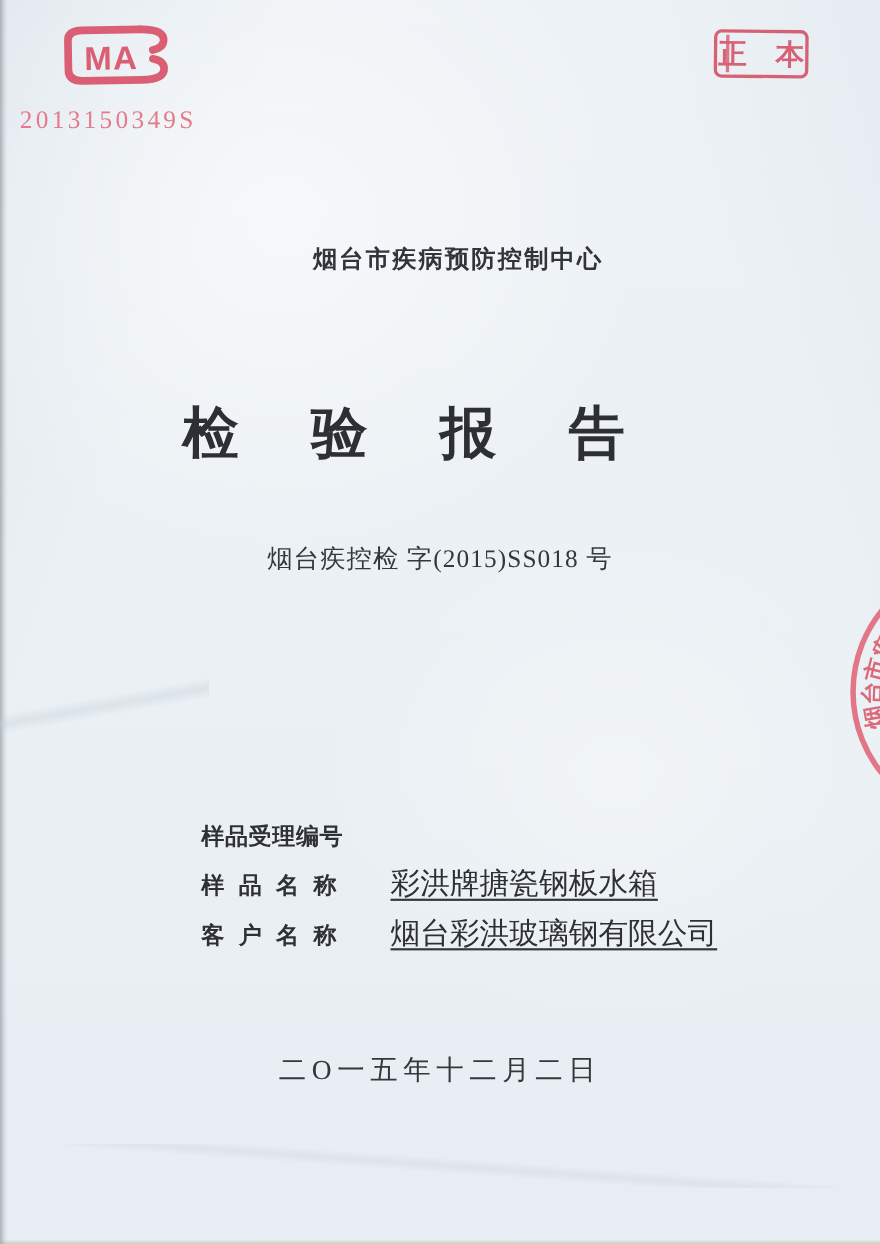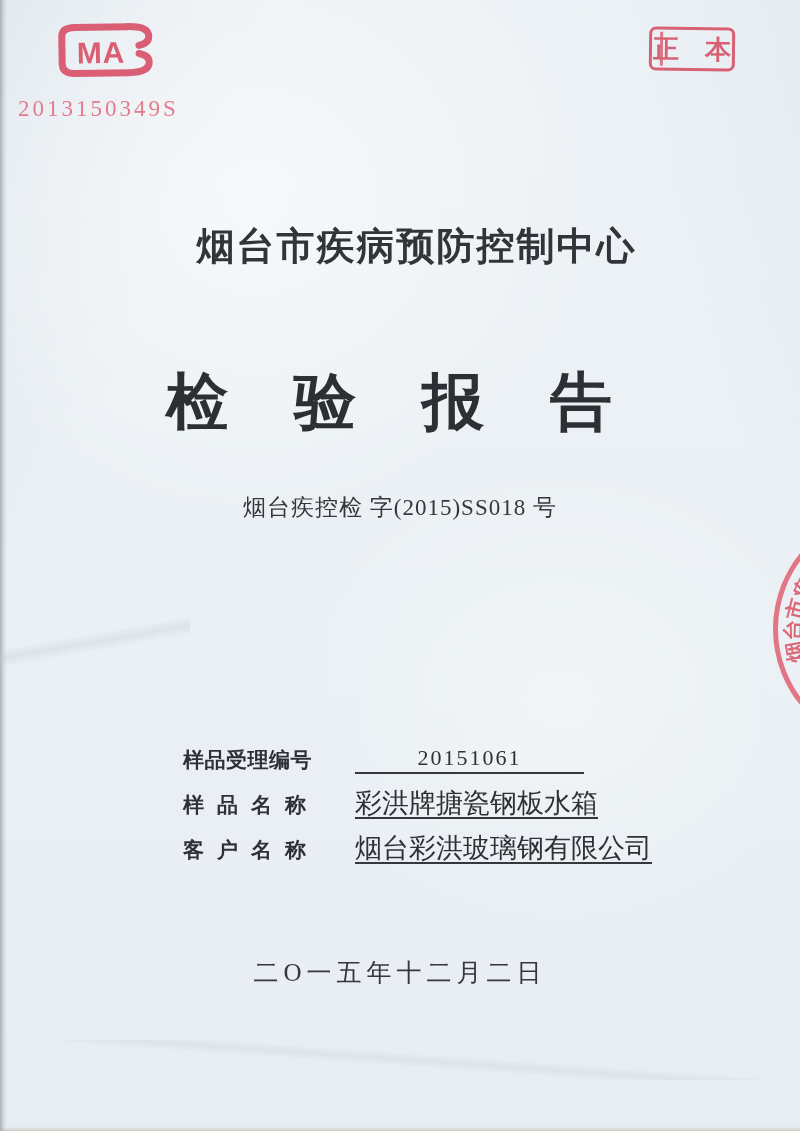--- a/index.html
+++ b/index.html
@@ -37,23 +37,23 @@
   .copy-stamp{position:absolute;left:649px;top:27px;width:86px;height:44px;
     border:3.5px solid #d6566a;border-radius:7px;transform:rotate(.6deg);
     display:flex;align-items:center;justify-content:center;gap:26px;
     color:#d6566a;font-size:26px;font-weight:bold;opacity:.92;}
   .copy-stamp .inner-line{position:absolute;left:8px;top:2px;bottom:2px;width:2.5px;
     background:#d6566a;opacity:.85;}
   .copy-stamp span{position:relative;}
 
   
   .org-title{position:absolute;left:0;top:221px;width:100%;text-align:center;
-    font-size:38px;font-weight:600;letter-spacing:2px;color:#33343a;padding-left:33px;}
+    font-size:22px;font-weight:600;letter-spacing:2px;color:#33343a;padding-left:33px;}
   .main-title{position:absolute;left:166px;top:360px;white-space:nowrap;
-    font-size:62px;font-weight:bold;letter-spacing:66px;color:#2e2f34;}
+    font-size:51px;font-weight:bold;letter-spacing:66px;color:#2e2f34;}
   .report-no{position:absolute;left:0;top:492px;width:100%;text-align:center;
     font-size:23px;letter-spacing:1px;color:#36373c;}
 
   
   .field-row{position:absolute;left:183px;width:401px;height:30px;
     display:flex;align-items:flex-end;gap:36px;}
   .row-1{top:744px;} .row-2{top:789px;align-items:flex-end;} .row-3{top:834px;}
   .field-label{flex:0 0 136px;font-size:21px;font-weight:bold;color:#2f3036;
     white-space:nowrap;line-height:28px;}
   .row-1 .field-label{letter-spacing:.5px;}
@@ -102,21 +102,20 @@
   </div>
 
   <div class="org-title">烟台市疾病预防控制中心</div>
 
   <div class="main-title">检验报告</div>
 
   <div class="report-no">烟台疾控检 字(2015)SS018 号</div>
 
   <div class="field-row row-1">
     <div class="field-label">样品受理编号</div>
-    <div class="field-line">20151061</div>
   </div>
   <div class="field-row row-2">
     <div class="field-label">样品名称</div>
     <div class="field-line">彩洪牌搪瓷钢板水箱</div>
   </div>
   <div class="field-row row-3">
     <div class="field-label">客户名称</div>
     <div class="field-line">烟台彩洪玻璃钢有限公司</div>
   </div>
 

